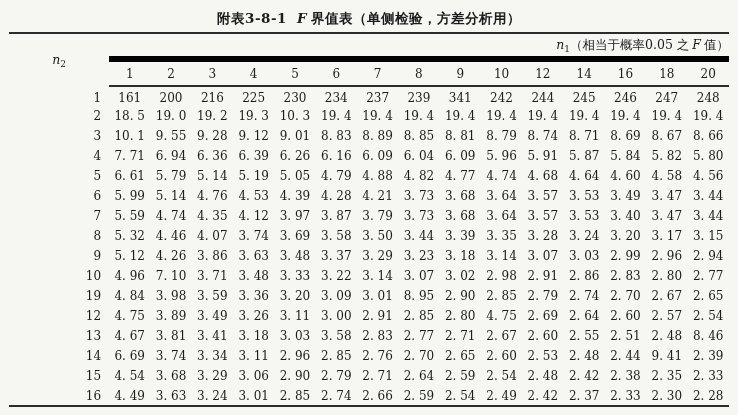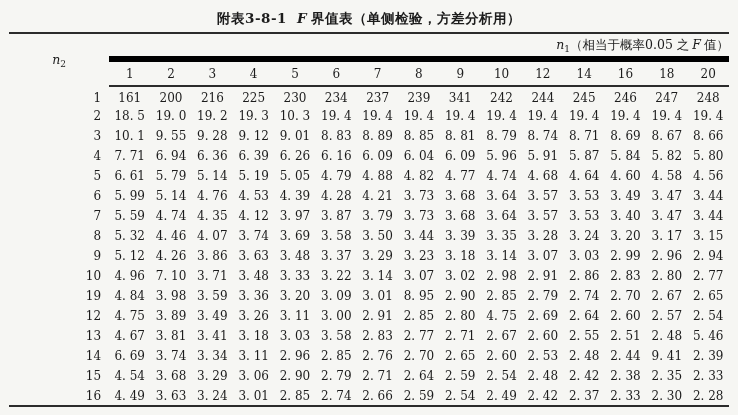--- a/index.html
+++ b/index.html
@@ -359,21 +359,21 @@
           <td>3. 03</td>
           <td>3. 58</td>
           <td>2. 83</td>
           <td>2. 77</td>
           <td>2. 71</td>
           <td>2. 67</td>
           <td>2. 60</td>
           <td>2. 55</td>
           <td>2. 51</td>
           <td>2. 48</td>
-          <td>5. 46</td>
+          <td>8. 46</td>
         </tr>
         <tr>
           <th>14</th>
           <td>6. 69</td>
           <td>3. 74</td>
           <td>3. 34</td>
           <td>3. 11</td>
           <td>2. 96</td>
           <td>2. 85</td>
           <td>2. 76</td>

